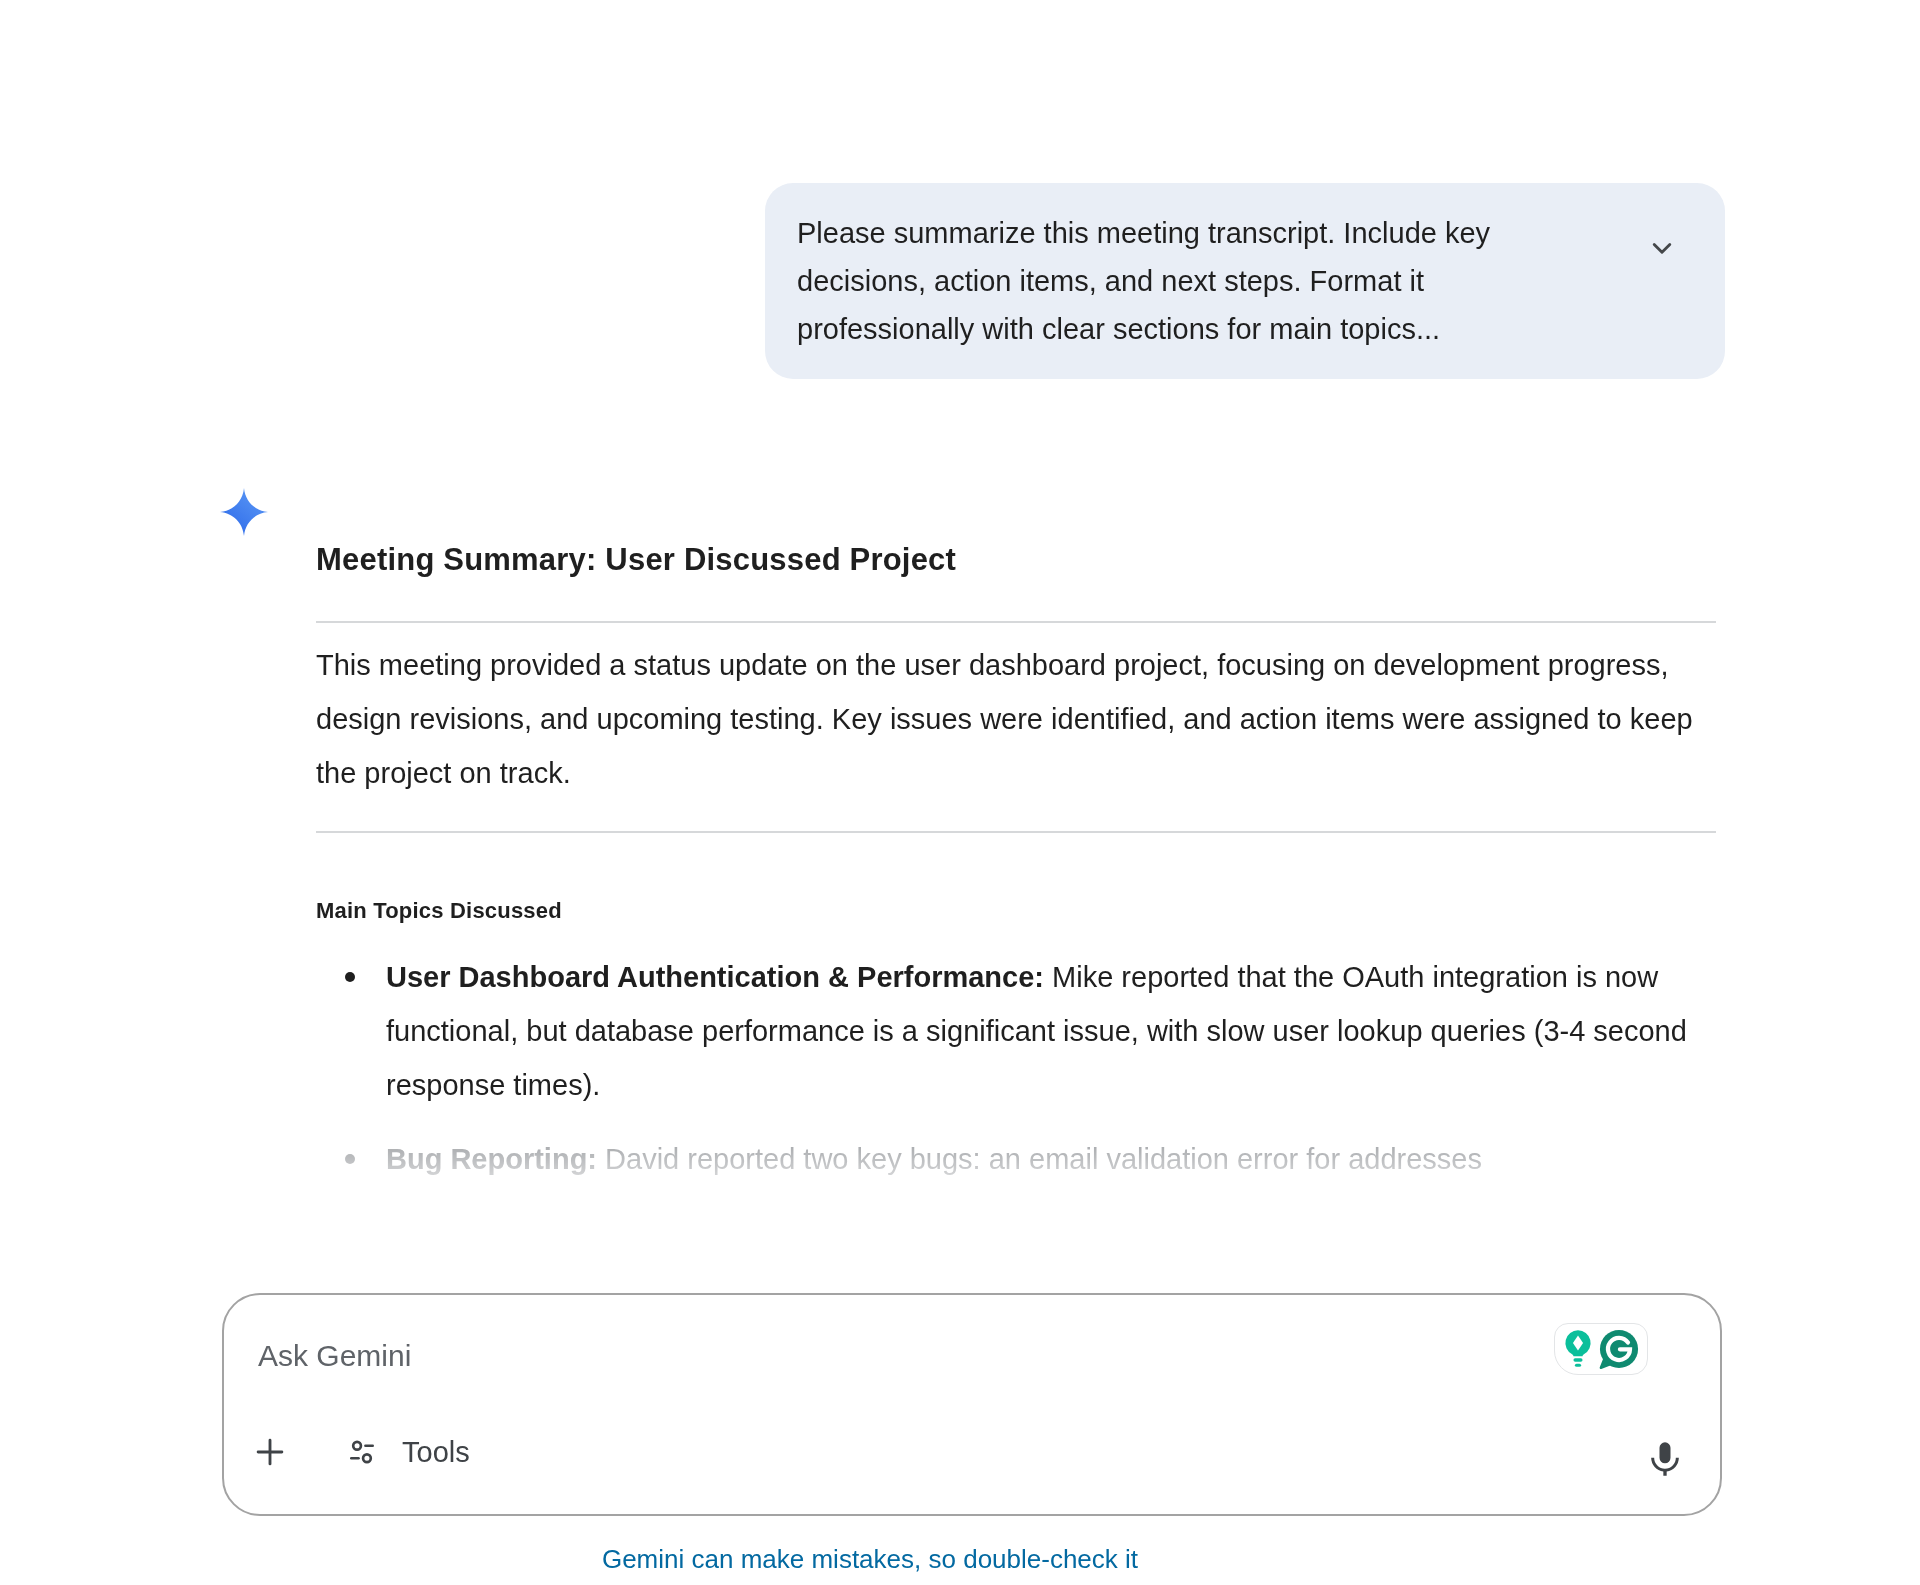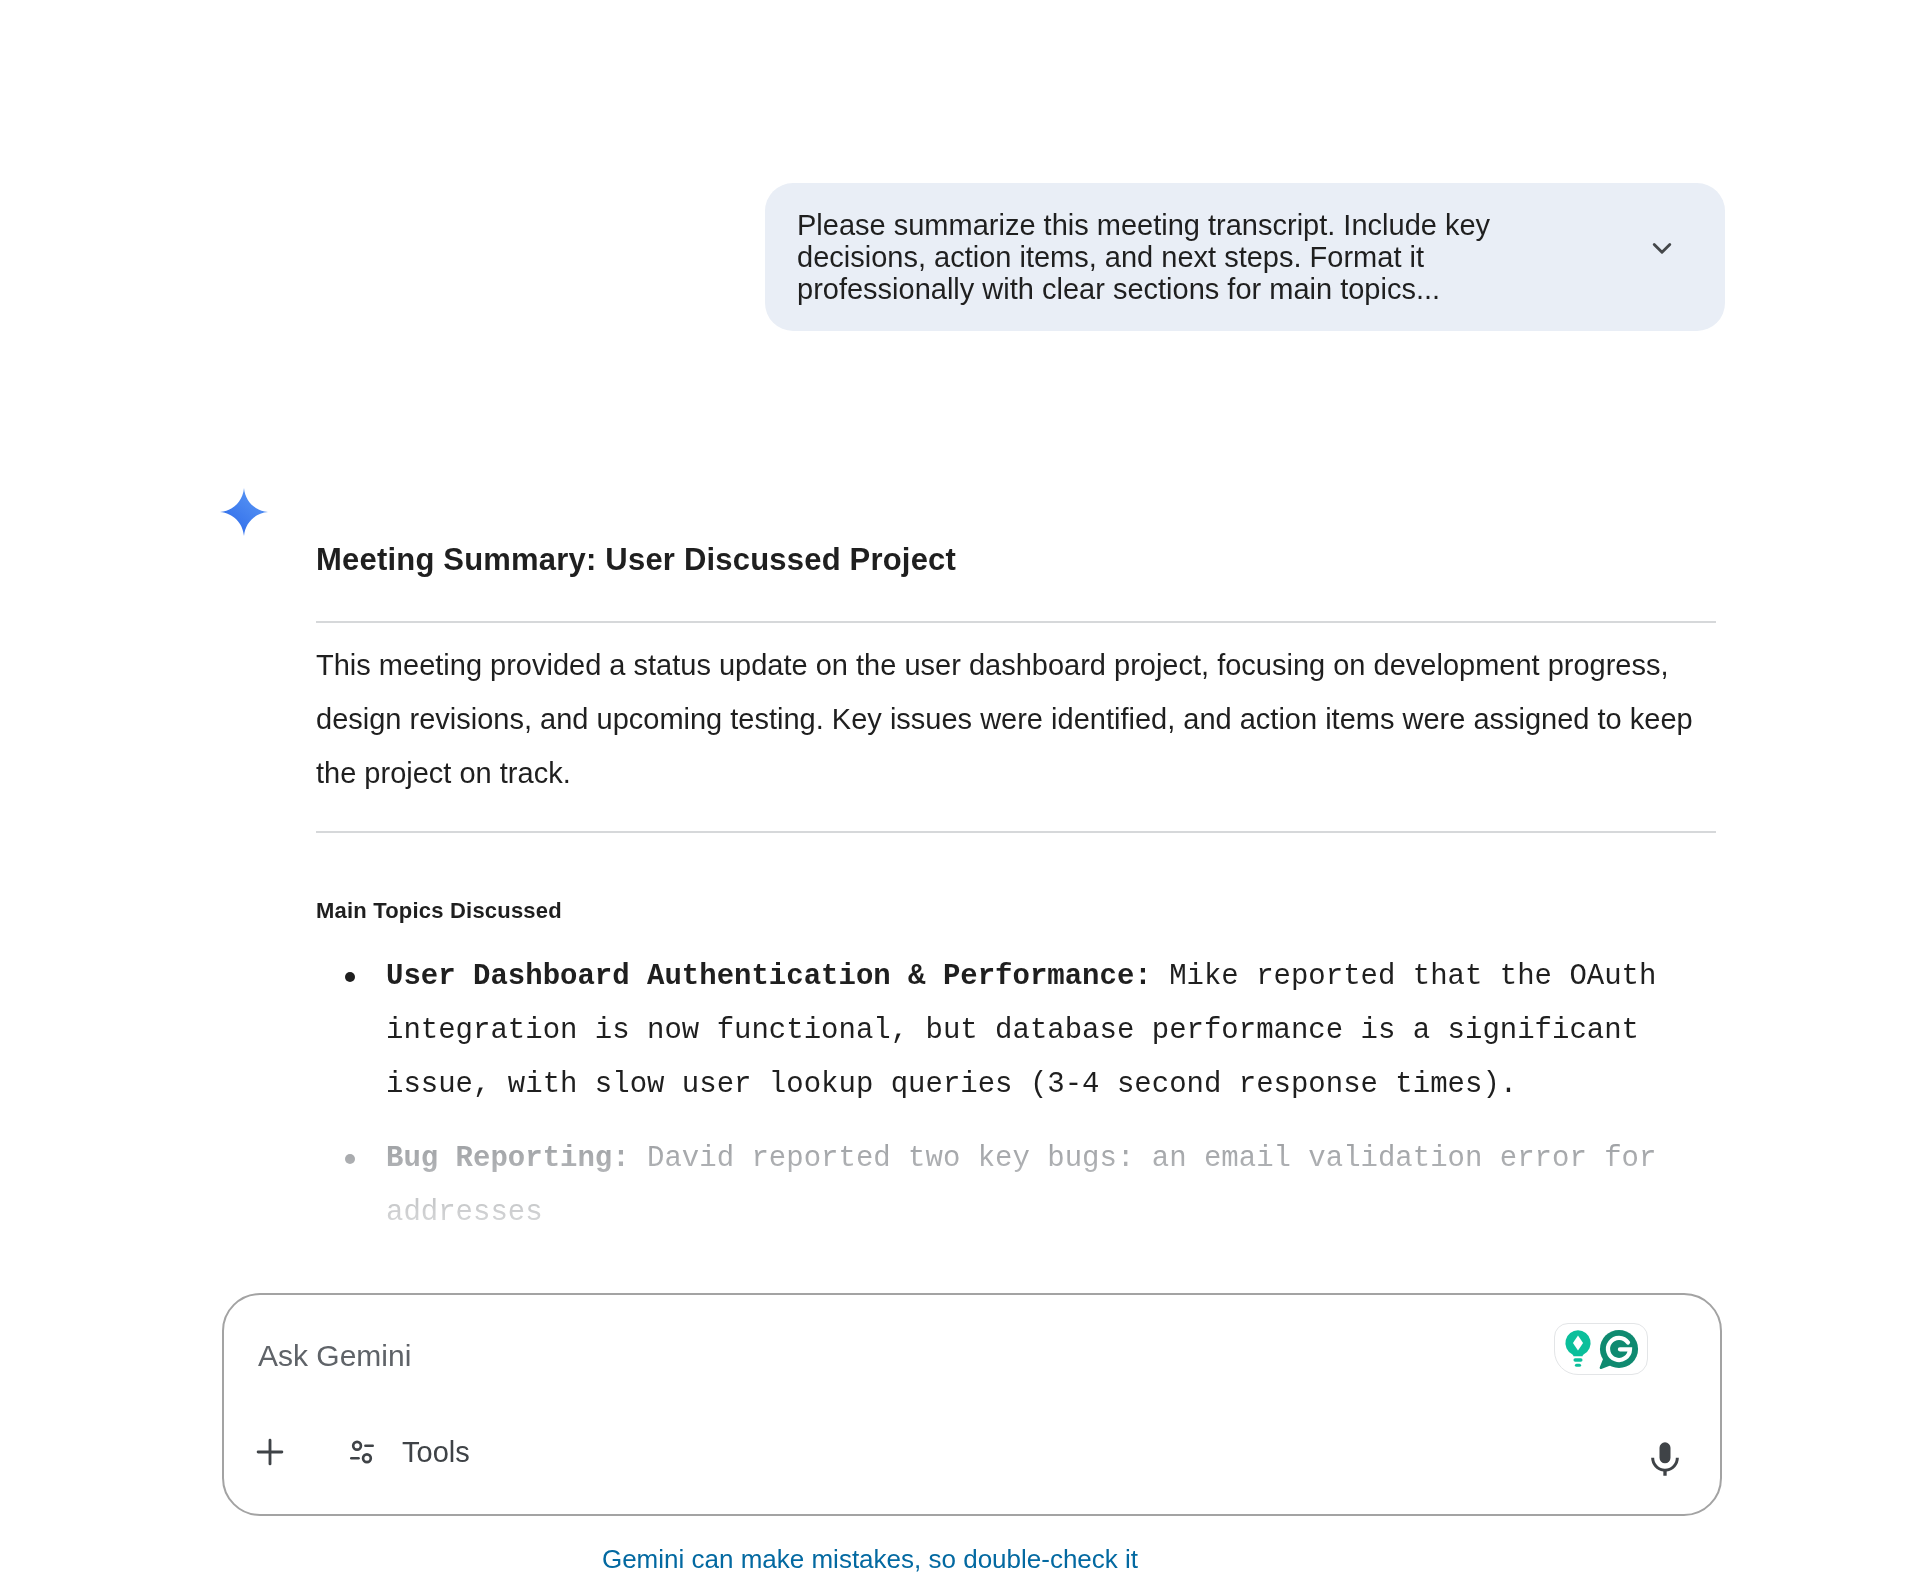--- a/index.html
+++ b/index.html
@@ -11,42 +11,42 @@
     font-family:"Liberation Sans","DejaVu Sans",sans-serif;
     color:#1f1f1f;
     -webkit-font-smoothing:antialiased;
   }
 
   
   .user-bubble {
     position:absolute; left:765px; top:183px; width:960px;
     background:#e9eef6; border-radius:28px;
     padding:26px 140px 26px 32px;
-    font-size:29px; line-height:32px; color:#1f1f1f;
+    font-size:29px; line-height:48px; color:#1f1f1f;
   }
   .bubble-expand {
     position:absolute; right:44px; top:46px;
     width:38px; height:38px;
     display:flex; align-items:center; justify-content:center;
     cursor:pointer; border:none; background:transparent; padding:0;
   }
 
   
   .spark { position:absolute; left:220px; top:486px; width:48px; height:52px; }
 
   
   .response { position:absolute; left:316px; top:540px; width:1400px; font-size:29px; line-height:54px; }
   .response h3 { margin:0; font-size:31px; line-height:40px; font-weight:700; letter-spacing:.2px; }
   .rule { border:0; border-top:2px solid #d6d8da; margin:0; }
   .rule-1 { margin-top:41px; }
   .intro { margin:15px 0 0 0; width:1400px; }
   .rule-2 { margin-top:31px; }
   .response h4 { margin:58px 0 0 0; font-size:22px; line-height:40px; font-weight:700; letter-spacing:.2px; }
   ul.topics { list-style:none; margin:19px 0 0 0; padding:0; }
-  ul.topics li { position:relative; padding-left:70px; width:1400px; margin:0 0 20px 0;font-family:Liberation Mono, monospace; }
+  ul.topics li { position:relative; padding-left:70px; width:1400px; margin:0 0 20px 0; }
   ul.topics li::before {
     content:""; position:absolute; left:29px; top:22px;
     width:10px; height:10px; border-radius:50%; background:currentColor;
   }
   ul.topics li .run-in { font-weight:700; }
   ul.topics li.faded {
     color:#86898d; margin-top:12px;
     -webkit-mask-image:linear-gradient(to bottom, rgba(0,0,0,.85), rgba(0,0,0,.25));
             mask-image:linear-gradient(to bottom, rgba(0,0,0,.85), rgba(0,0,0,.25));
   }

